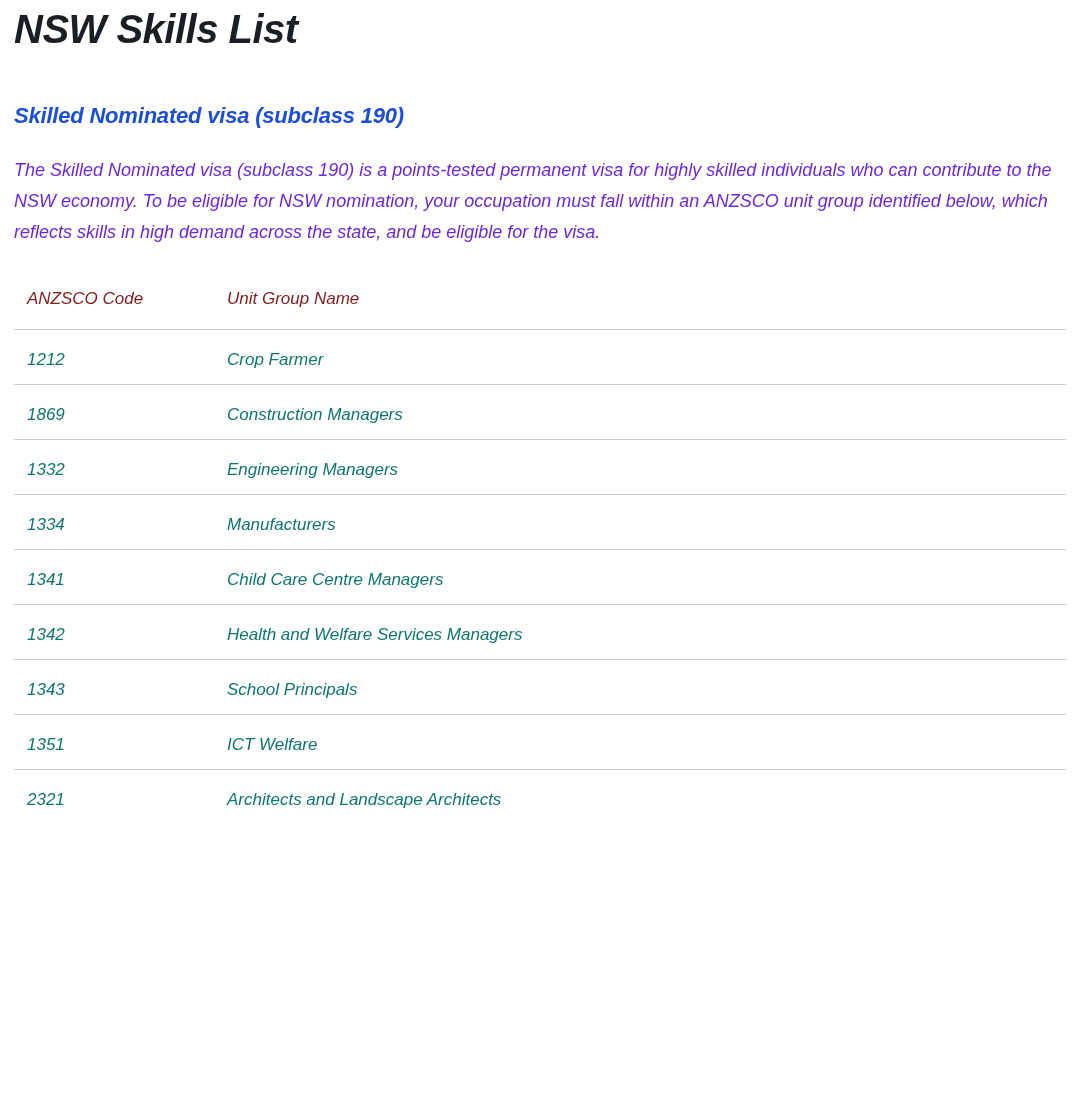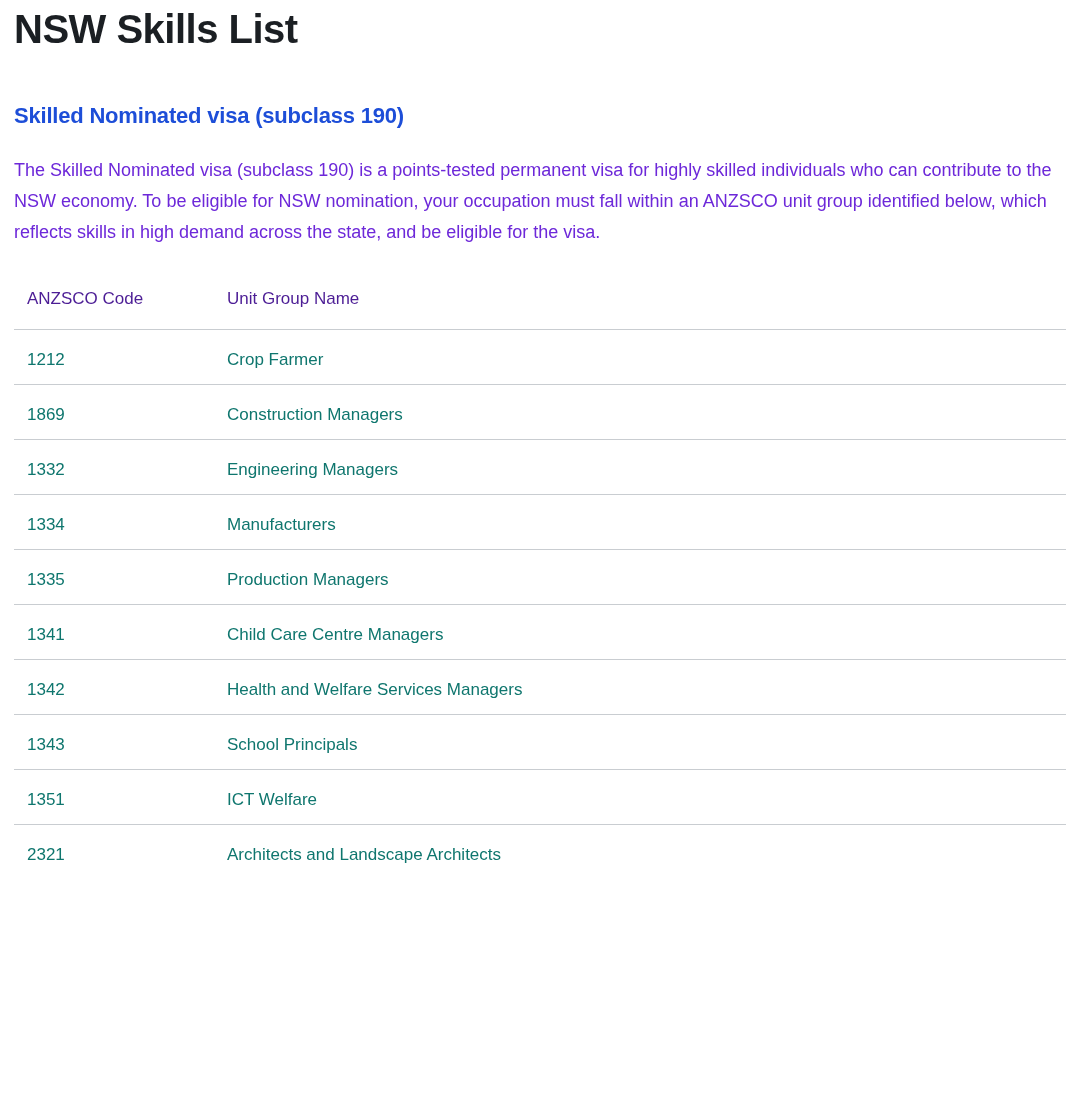--- a/index.html
+++ b/index.html
@@ -11,20 +11,21 @@
     width: 1080px;
     min-height: 1101px;
     font-family: "Liberation Sans", sans-serif;
     color: #1f2326;
     -webkit-font-smoothing: antialiased;
   }
   .page {
     width: 1080px;
     box-sizing: border-box;
     padding: 0 14px;
+    font-style: italic;
   }
   .page-title {
     font-size: 40px;
     font-weight: bold;
     letter-spacing: -0.5px;
     margin: 6px 0 0 0;
     line-height: 1.15;
     color: #1b1f23;
   }
   .section-title {
@@ -44,21 +45,21 @@
   }
   table.skills {
     width: 100%;
     border-collapse: collapse;
     margin-top: 42px;
     font-size: 17px;
   }
   table.skills th {
     text-align: left;
     font-weight: normal;
-    color: #4c1d95;
+    color: #7f1d1d;
     font-size: 17px;
     padding: 0 0 20px 0;
     border-bottom: 1px solid #c9cdd1;
   }
   table.skills td {
     padding: 20px 0 14px 0;
     border-bottom: 1px solid #c9cdd1;
     color: #0f766e;
     font-size: 17px;
     vertical-align: top;
@@ -105,24 +106,20 @@
       </tr>
       <tr>
         <td class="col-code">1332</td>
         <td class="col-name">Engineering Managers</td>
       </tr>
       <tr>
         <td class="col-code">1334</td>
         <td class="col-name">Manufacturers</td>
       </tr>
       <tr>
-        <td class="col-code">1335</td>
-        <td class="col-name">Production Managers</td>
-      </tr>
-      <tr>
         <td class="col-code">1341</td>
         <td class="col-name">Child Care Centre Managers</td>
       </tr>
       <tr>
         <td class="col-code">1342</td>
         <td class="col-name">Health and Welfare Services Managers</td>
       </tr>
       <tr>
         <td class="col-code">1343</td>
         <td class="col-name">School Principals</td>

